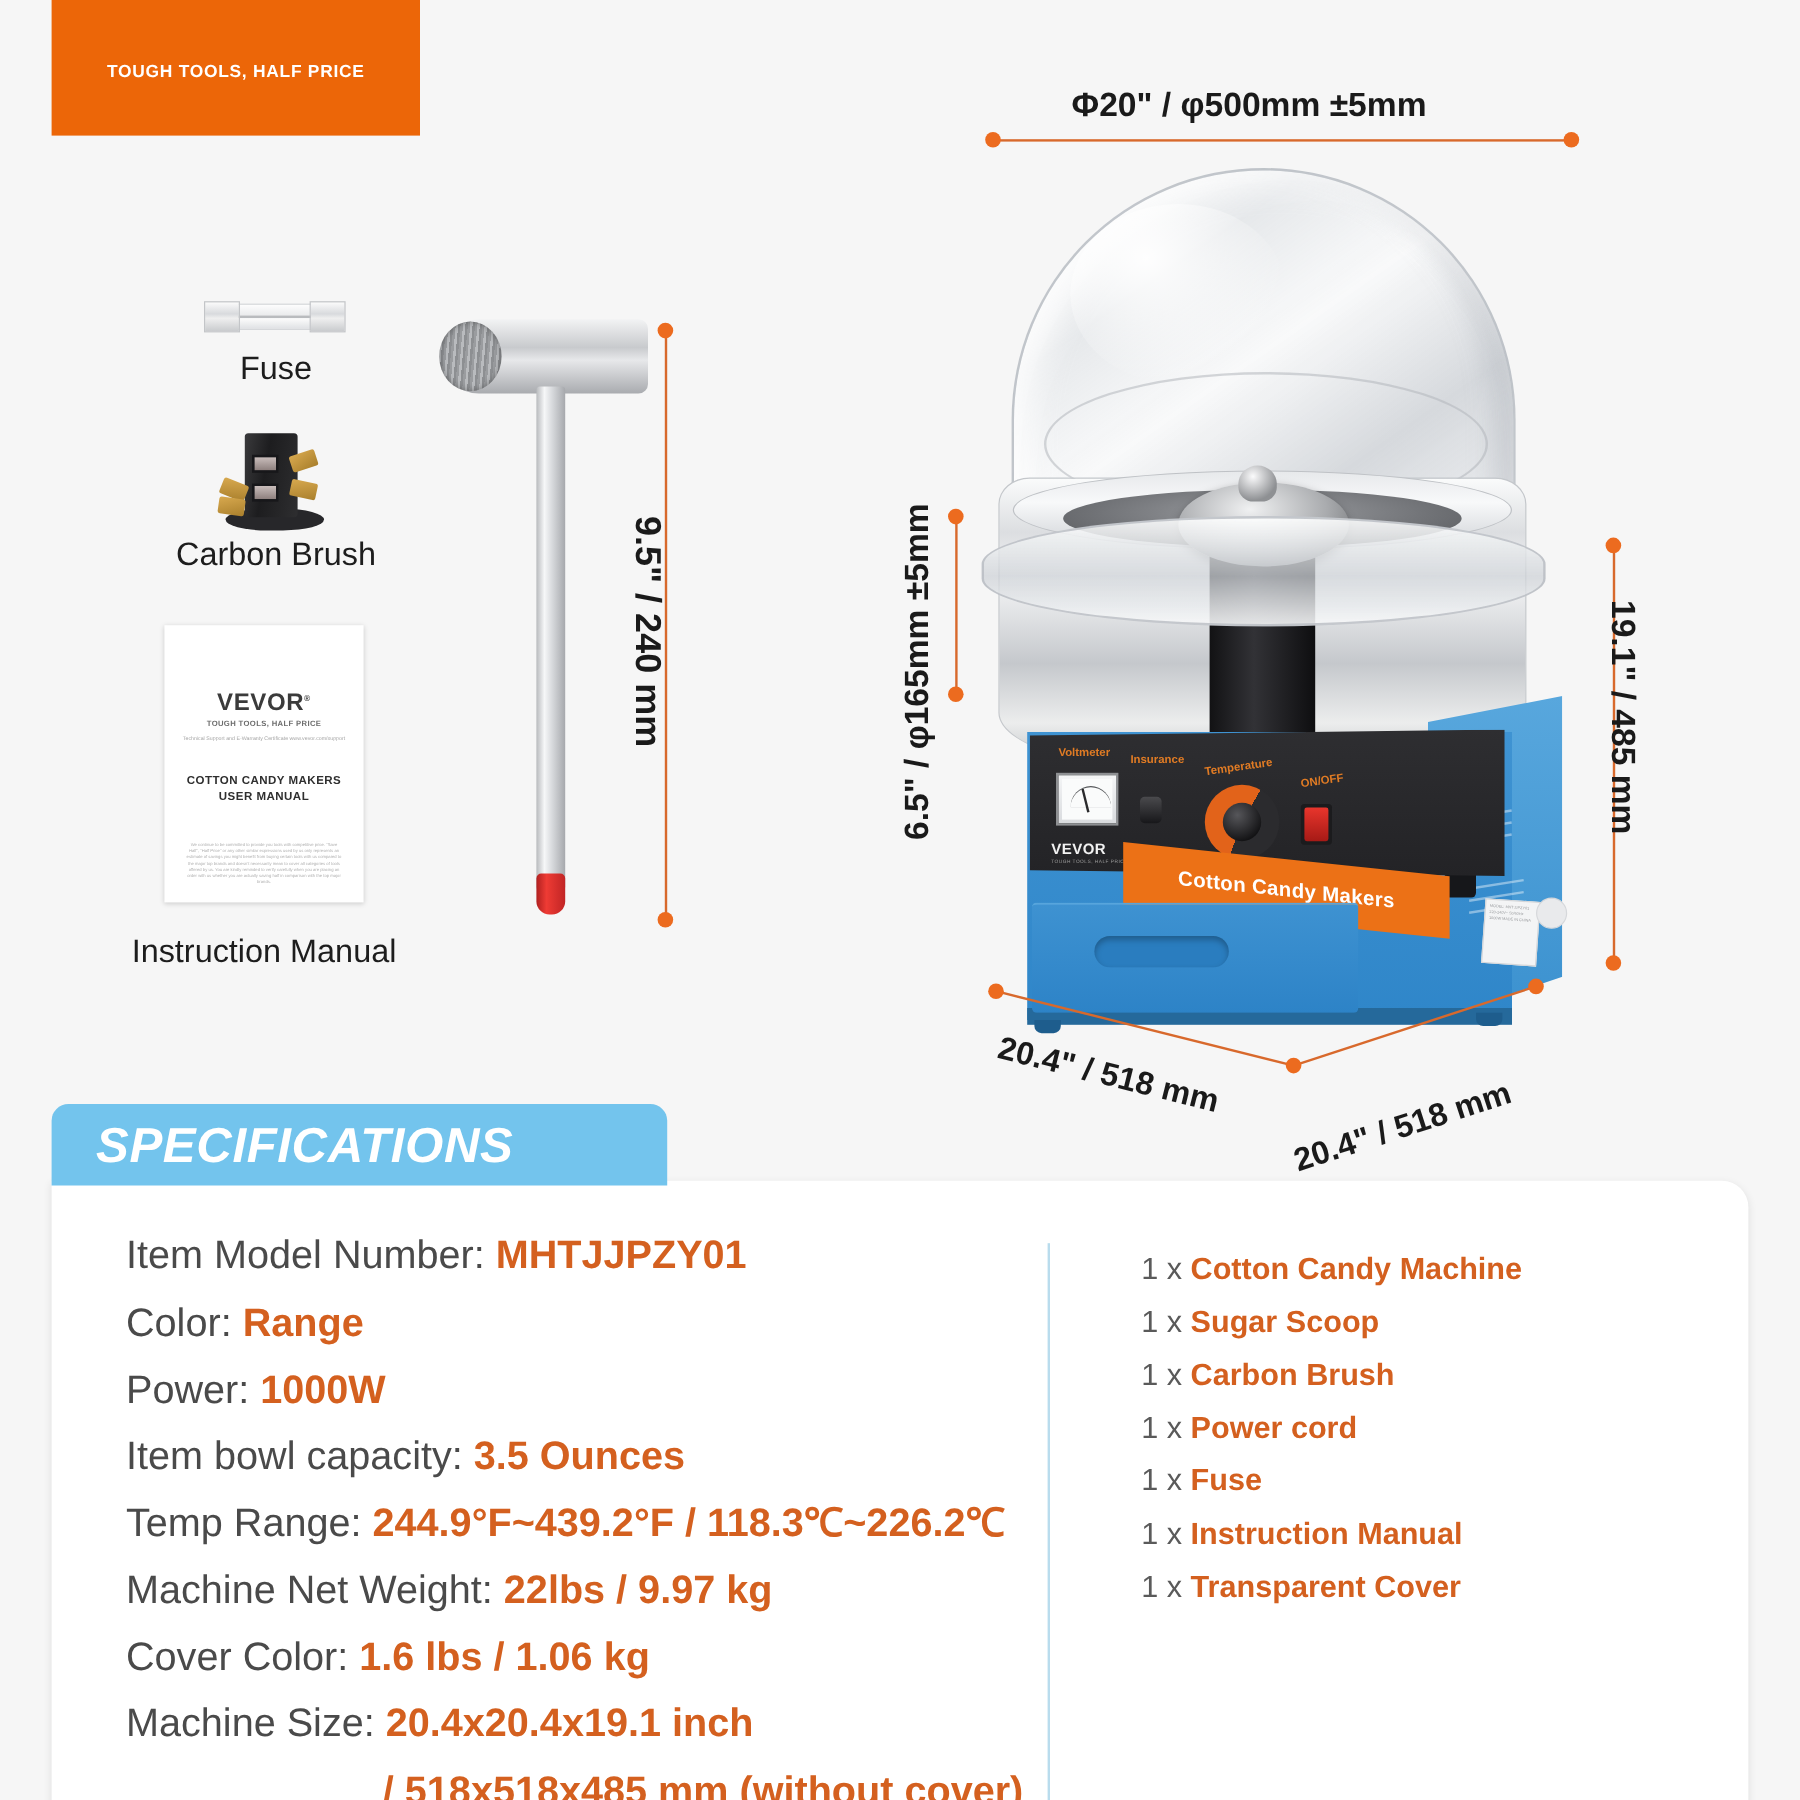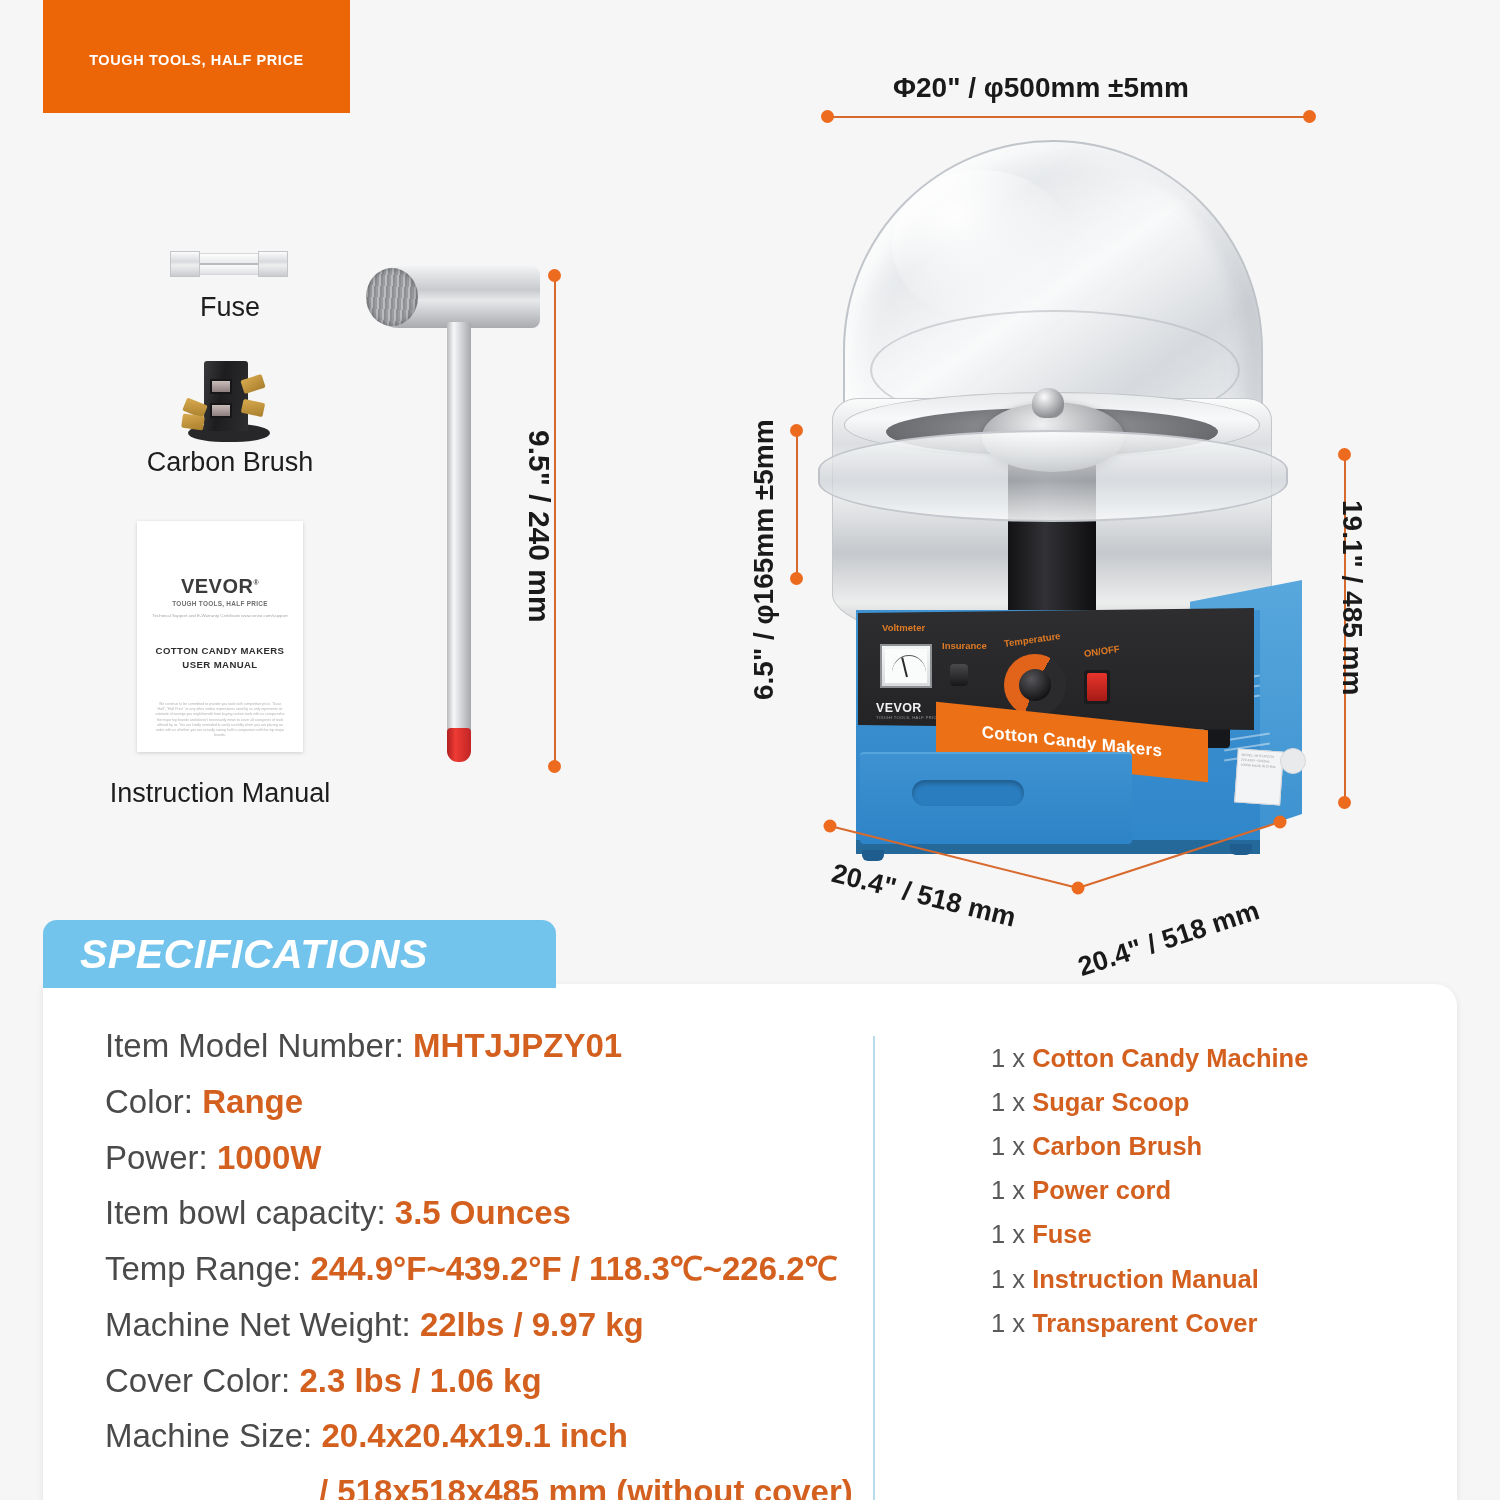--- a/index.html
+++ b/index.html
@@ -317,21 +317,21 @@
   .spec-row { font-size: 33px; color: #4a4a4a; line-height: 1.69; white-space: nowrap; }
   .spec-val { color: #d4601f; font-weight: bold; }
   .spec-cont { padding-left: 214px; }
   .spec-right {
     flex: 1; border-left: 2px solid #b9dced; padding-left: 0;
     display: flex; flex-direction: column; justify-content: flex-start;
     margin-top: 18px; margin-bottom: 14px;
   }
   .pkg-row {
     font-size: 25.5px; color: #5a5a5a; line-height: 1.73;
-    padding-left: 116px; white-space: nowrap;
+    padding-left: 76px; white-space: nowrap;
   }
   .pkg-name { color: #d4601f; font-weight: bold; }
 </style>
 </head>
 <body>
 
 <div id="page">
 
   <div class="logo-box">
     <div class="logo-sub">TOUGH TOOLS, HALF PRICE</div>
@@ -421,21 +421,21 @@
     <div class="vent" style="left:424px; top:616px;"></div>
 
     <div class="hinge"></div>
     <div class="socket"></div>
     <div class="sticker">MODEL: MHTJJPZY01 220-240V~ 50/60Hz 1000W MADE IN CHINA</div>
     <div class="sticker-circ"></div>
 
     <div class="panel-orange"></div>
     <div class="panel">
       <div class="plabel" style="left:24px; top:14px;">Voltmeter</div>
-      <div class="plabel" style="left:84px; top:32px;">Insurance</div>
+      <div class="plabel" style="left:84px; top:20px;">Insurance</div>
       <div class="plabel" style="left:146px; top:30px; transform:rotate(-8deg);">Temperature</div>
       <div class="plabel" style="left:226px; top:40px; transform:rotate(-8deg);">ON/OFF</div>
 
       <div class="voltmeter">
         <div class="vm-face">
           <div class="vm-arc"></div>
           <div class="vm-needle"></div>
         </div>
       </div>
       <div class="fuse-knob"></div>
@@ -472,21 +472,21 @@
     </div>
     <div class="spec-card">
 
       <div class="spec-left">
         <div class="spec-row"><span>Item Model Number:</span> <span class="spec-val">MHTJJPZY01</span></div>
         <div class="spec-row"><span>Color:</span> <span class="spec-val">Range</span></div>
         <div class="spec-row"><span>Power:</span> <span class="spec-val">1000W</span></div>
         <div class="spec-row"><span>Item bowl capacity:</span> <span class="spec-val">3.5 Ounces</span></div>
         <div class="spec-row"><span>Temp Range:</span> <span class="spec-val">244.9°F~439.2°F / 118.3℃~226.2℃</span></div>
         <div class="spec-row"><span>Machine Net Weight:</span> <span class="spec-val">22lbs / 9.97 kg</span></div>
-        <div class="spec-row"><span>Cover Color:</span> <span class="spec-val">2.3 lbs / 1.06 kg</span></div>
+        <div class="spec-row"><span>Cover Color:</span> <span class="spec-val">1.6 lbs / 1.06 kg</span></div>
         <div class="spec-row"><span>Machine Size:</span> <span class="spec-val">20.4x20.4x19.1 inch</span></div>
         <div class="spec-row spec-cont"><span class="spec-val">/ 518x518x485 mm (without cover)</span></div>
       </div>
 
       <div class="spec-right">
         <div class="pkg-row"><span>1 x</span> <span class="pkg-name">Cotton Candy Machine</span></div>
         <div class="pkg-row"><span>1 x</span> <span class="pkg-name">Sugar Scoop</span></div>
         <div class="pkg-row"><span>1 x</span> <span class="pkg-name">Carbon Brush</span></div>
         <div class="pkg-row"><span>1 x</span> <span class="pkg-name">Power cord</span></div>
         <div class="pkg-row"><span>1 x</span> <span class="pkg-name">Fuse</span></div>

